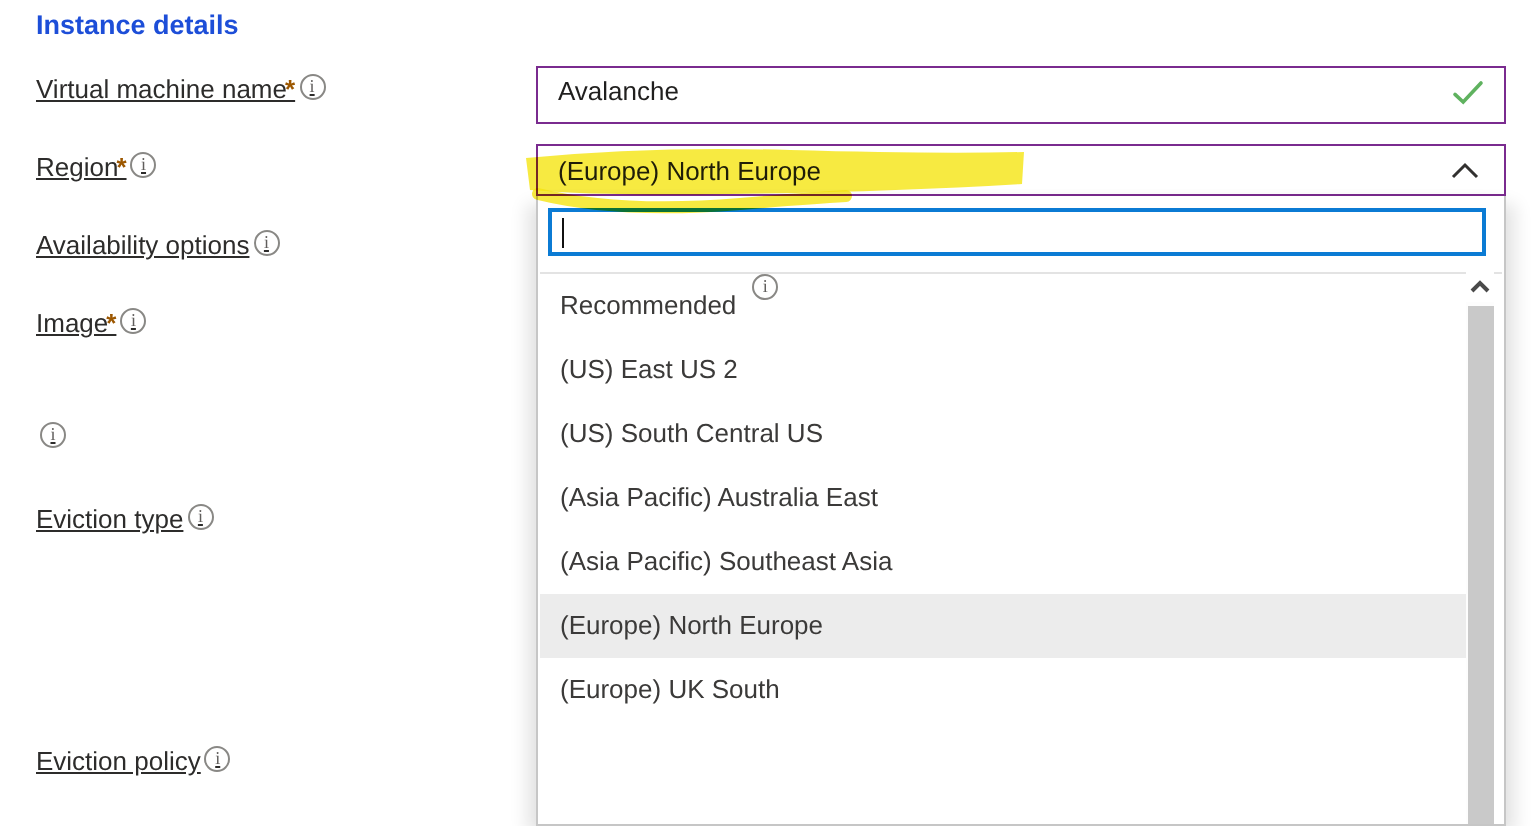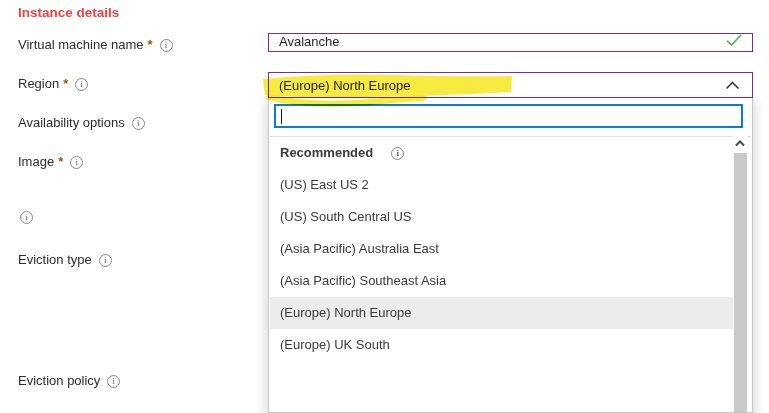--- a/index.html
+++ b/index.html
@@ -8,44 +8,44 @@
     --valid-check:#5fb25f;
     --highlighter:#f5e511;
     --selected-bg:#ececec;
     --required:#9c5700;
   }
   *{box-sizing:border-box;margin:0;padding:0;}
   html,body{width:769px;height:413px;background:#fff;overflow:hidden;}
   body{font-family:"Liberation Sans","DejaVu Sans",sans-serif;color:#323130;position:relative;font-size:13px;}
   .canvas{position:absolute;inset:0;background:#fff;}
 
-  .section-title{position:absolute;left:18px;top:5px;font-size:13.5px;font-weight:700;color:#ef4444;}
+  .section-title{position:absolute;left:18px;top:5px;font-size:13.5px;font-weight:700;color:#1d4ed8;}
 
-  .label-row{position:absolute;left:18px;display:flex;align-items:flex-end;gap:5px;color:#2d2c2b;white-space:nowrap;}
+  .label-row{position:absolute;left:18px;display:flex;align-items:flex-start;color:#2d2c2b;white-space:nowrap;text-decoration:underline;}
   .req{color:var(--required);font-weight:700;margin-left:-1px;}
   .info-icon{width:13px;height:13px;border:1px solid #898885;border-radius:50%;display:inline-flex;align-items:center;justify-content:center;flex:0 0 auto;margin-left:2px;}
   .info-icon .info-i{font-size:9px;line-height:1;color:#605e5c;font-family:"Liberation Serif",serif;}
 
-  .text-input{position:absolute;left:268px;top:33px;width:485px;height:19px;border:1px solid var(--accent-border);background:#fff;display:flex;align-items:flex-start;padding:0 10px;}
+  .text-input{position:absolute;left:268px;top:33px;width:485px;height:29px;border:1px solid var(--accent-border);background:#fff;display:flex;align-items:flex-end;padding:8px 10px;}
   .text-input .input-value{flex:1;color:#201f1e;}
   .check-icon{flex:0 0 auto;}
 
   .combobox{position:absolute;left:268px;top:72px;width:485px;height:26px;border:1px solid var(--accent-border);background:#fff;display:flex;align-items:center;padding:0 10px;}
   .combobox .combo-value{flex:1;color:#201f1e;position:relative;z-index:1;}
   .chevron-icon{flex:0 0 auto;margin-right:2px;}
 
   .dropdown{position:absolute;left:268px;top:98px;width:485px;height:315px;background:#fff;border:1px solid #c6c6c6;border-top:none;box-shadow:-5px 4px 8px rgba(0,0,0,.10),5px 4px 8px rgba(0,0,0,.10);}
   .search{position:absolute;left:5px;top:6px;width:469px;height:24px;border:2px solid var(--search-border);background:#fff;display:flex;align-items:center;padding-left:5px;}
   .caret{width:1px;height:15px;background:#111;animation:blink 1s steps(1) infinite;}
   @keyframes blink{50%{opacity:0;}}
 
   .options{position:absolute;left:1px;top:38px;right:1px;bottom:0;border-top:1px solid #e3e3e3;overflow:hidden;}
   .option{height:32px;line-height:32px;padding-left:10px;color:#3b3a39;white-space:nowrap;}
   .option.selected{background:var(--selected-bg);margin-right:18px;}
-  .option.group{display:flex;align-items:center;gap:16px;font-weight:bold;}
+  .option.group{display:flex;gap:6px;}
 
   .scrollbar{position:absolute;right:5px;top:37px;bottom:0;width:14px;background:#fdfdfd;}
   .scroll-arrow{position:absolute;top:0;left:0;width:14px;height:16px;background:#fff;display:flex;align-items:center;justify-content:center;}
   .scroll-thumb{position:absolute;top:18px;bottom:0;left:0.5px;width:13px;background:#c9c9c9;}
 
   .hl-svg{position:absolute;left:255px;top:68px;width:280px;height:45px;mix-blend-mode:multiply;pointer-events:none;z-index:5;}
 </style>
 </head>
 <body>
 

